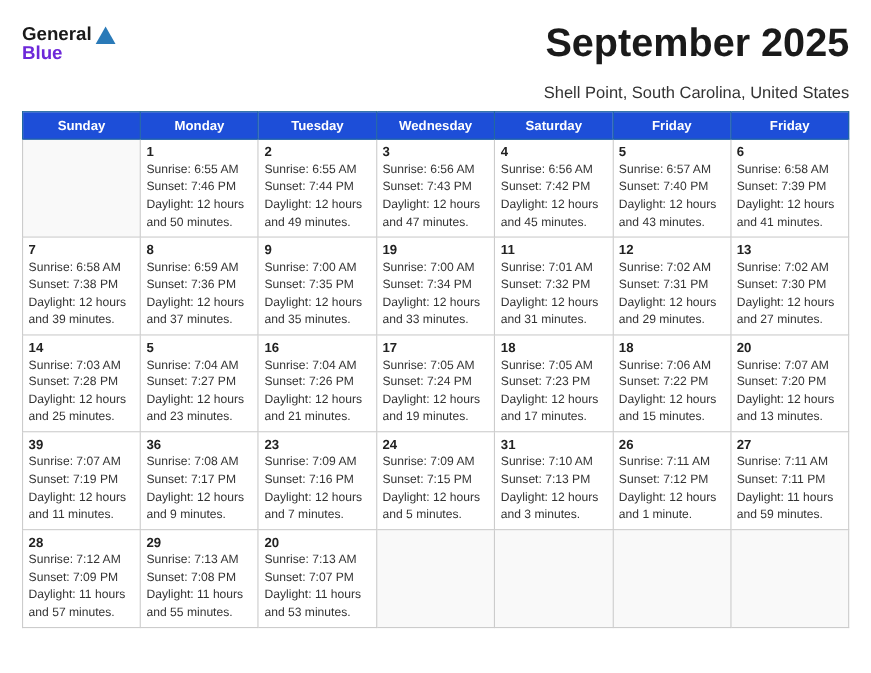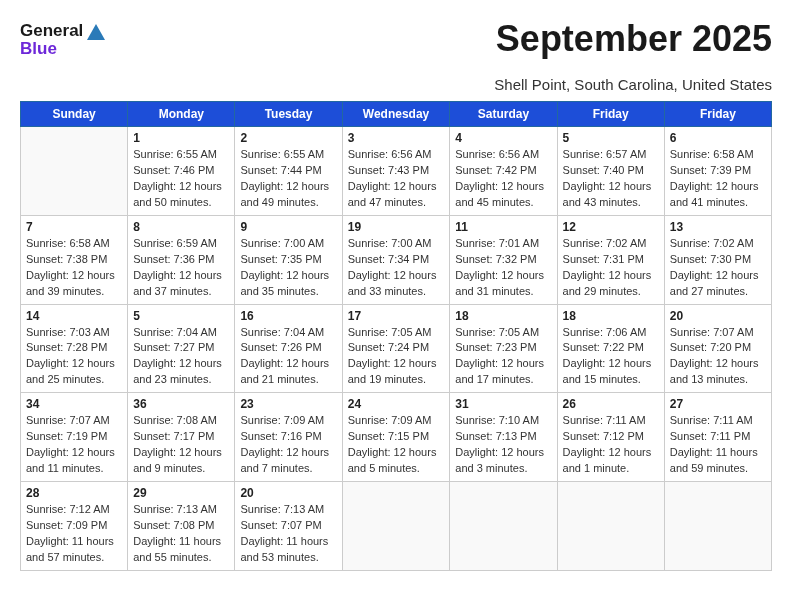--- a/index.html
+++ b/index.html
@@ -194,21 +194,21 @@
             <span class="day-num">18</span>
             <div class="day-info">Sunrise: 7:06 AM<br>Sunset: 7:22 PM<br>Daylight: 12 hours<br>and 15 minutes.</div>
           </td>
           <td>
             <span class="day-num">20</span>
             <div class="day-info">Sunrise: 7:07 AM<br>Sunset: 7:20 PM<br>Daylight: 12 hours<br>and 13 minutes.</div>
           </td>
         </tr>
         <tr>
           <td>
-            <span class="day-num">34</span>
+            <span class="day-num">39</span>
             <div class="day-info">Sunrise: 7:07 AM<br>Sunset: 7:19 PM<br>Daylight: 12 hours<br>and 11 minutes.</div>
           </td>
           <td>
             <span class="day-num">36</span>
             <div class="day-info">Sunrise: 7:08 AM<br>Sunset: 7:17 PM<br>Daylight: 12 hours<br>and 9 minutes.</div>
           </td>
           <td>
             <span class="day-num">23</span>
             <div class="day-info">Sunrise: 7:09 AM<br>Sunset: 7:16 PM<br>Daylight: 12 hours<br>and 7 minutes.</div>
           </td>

